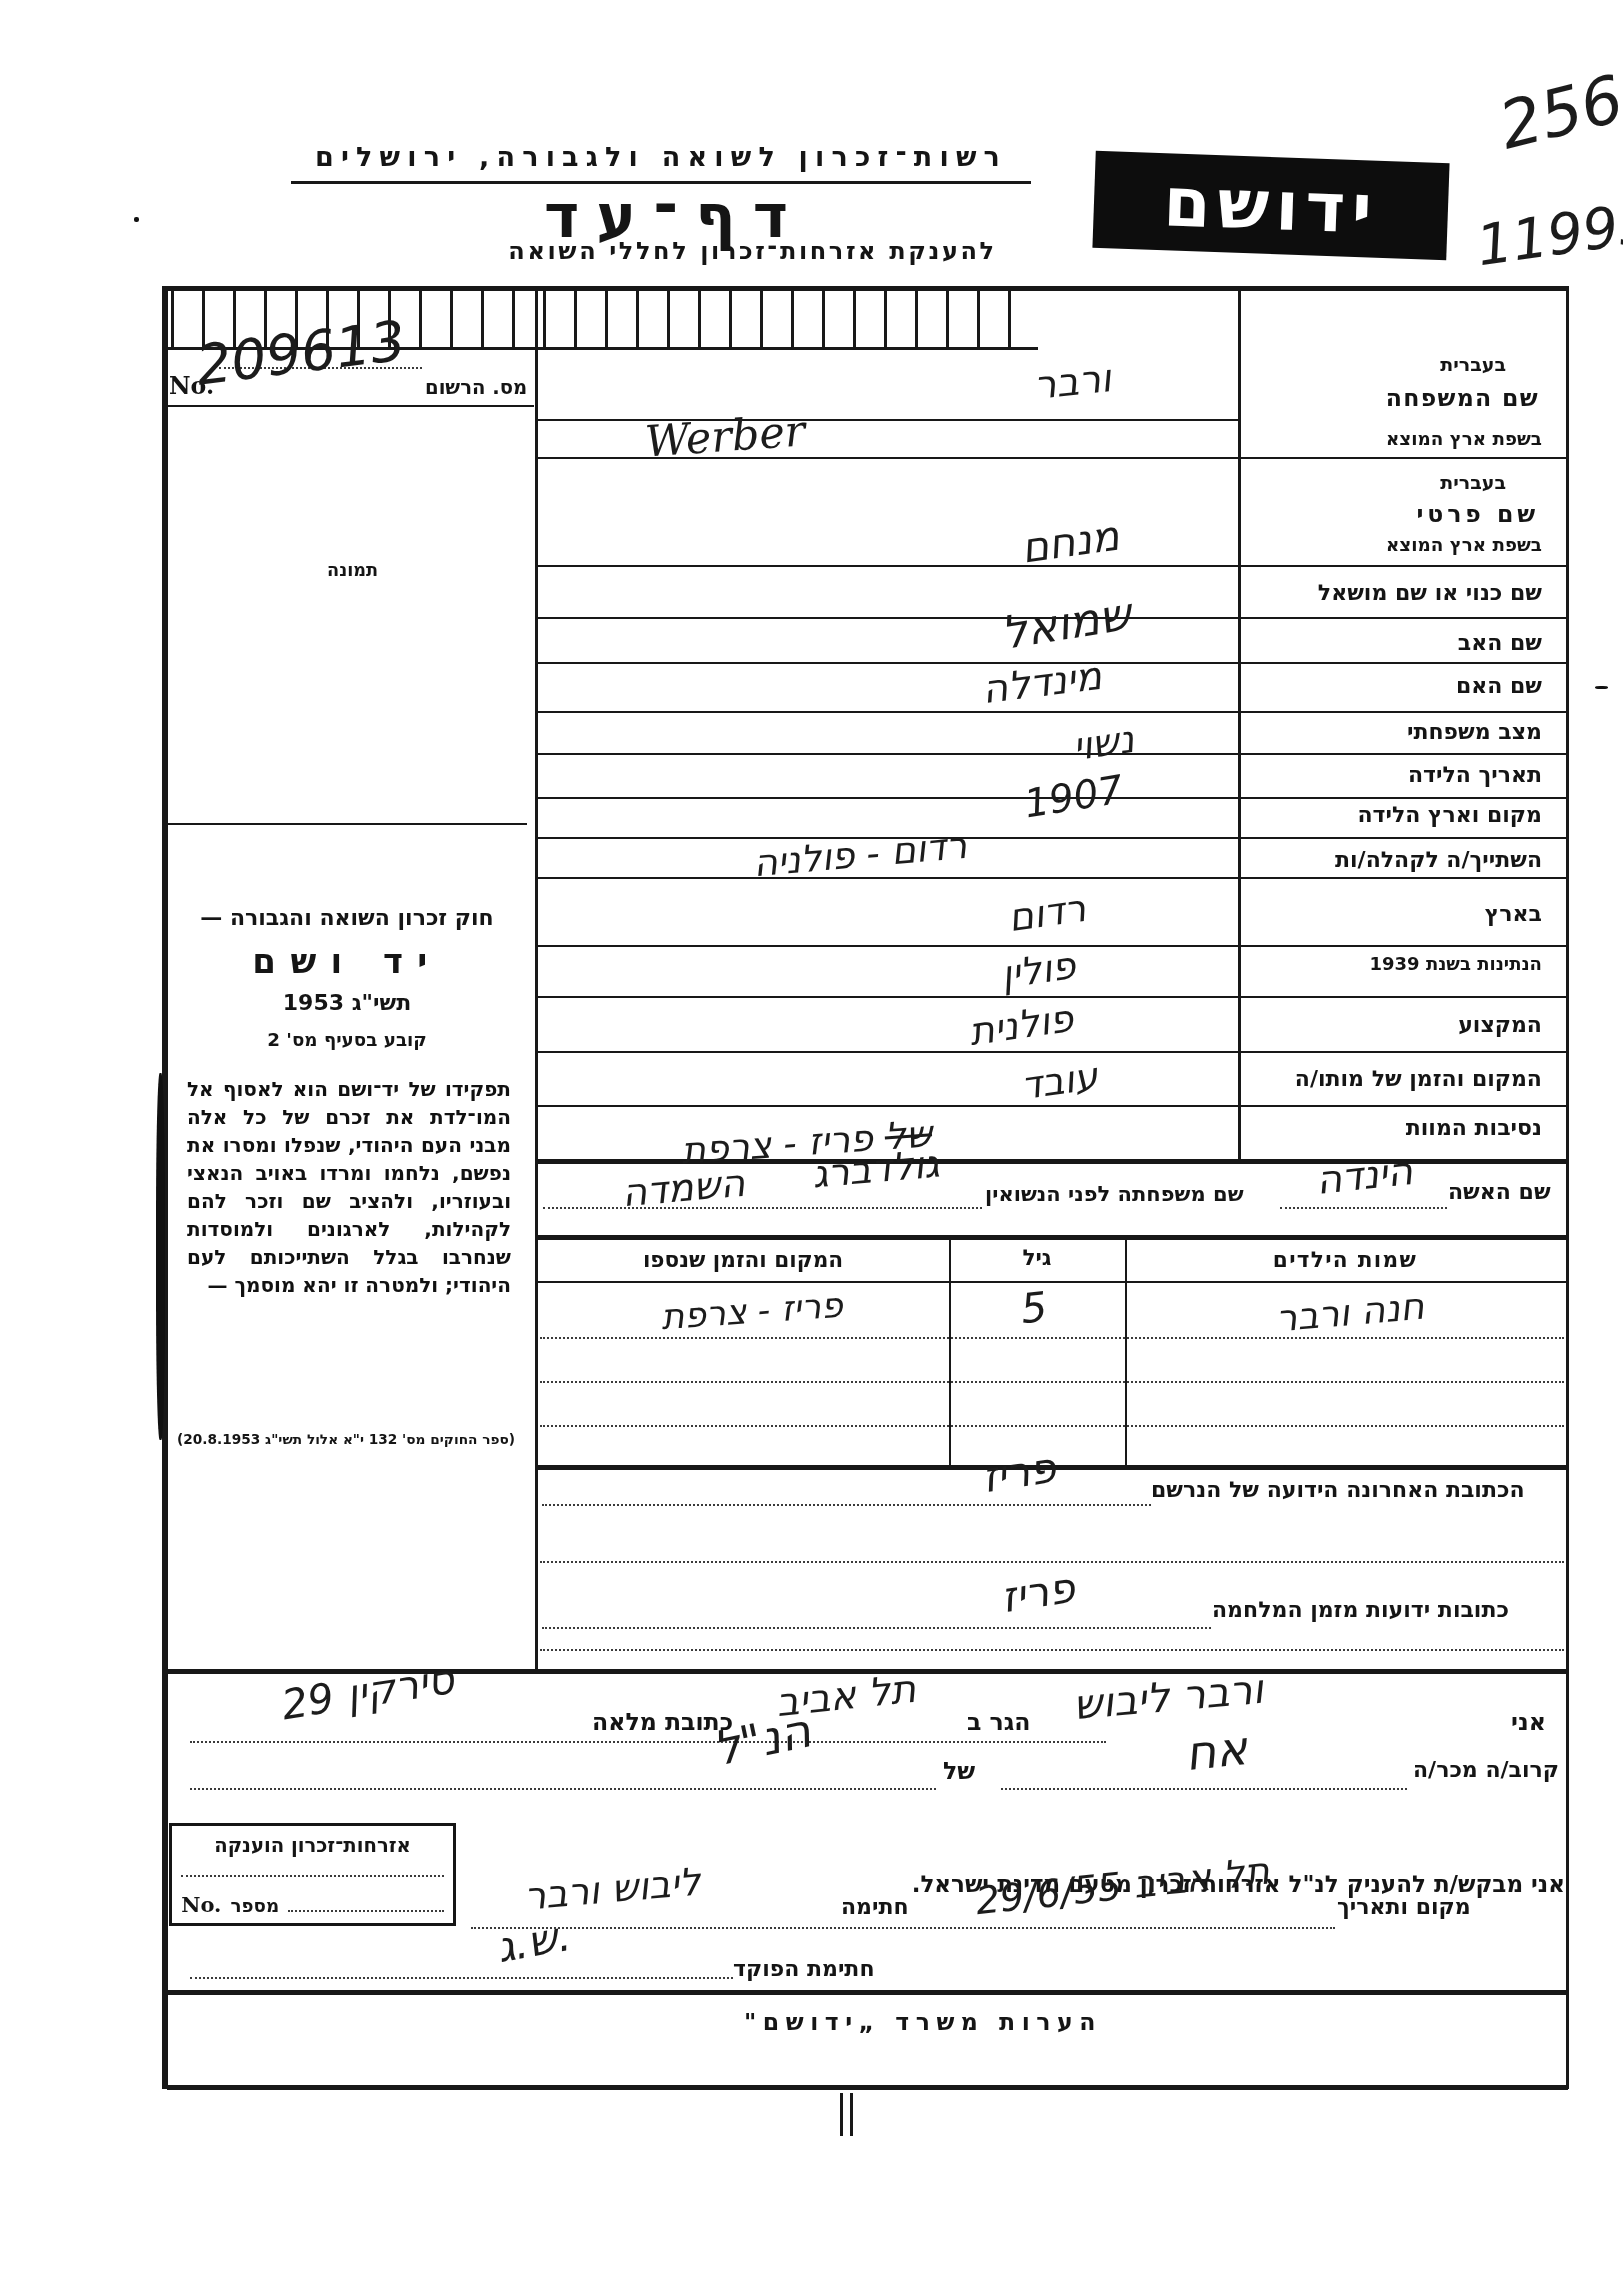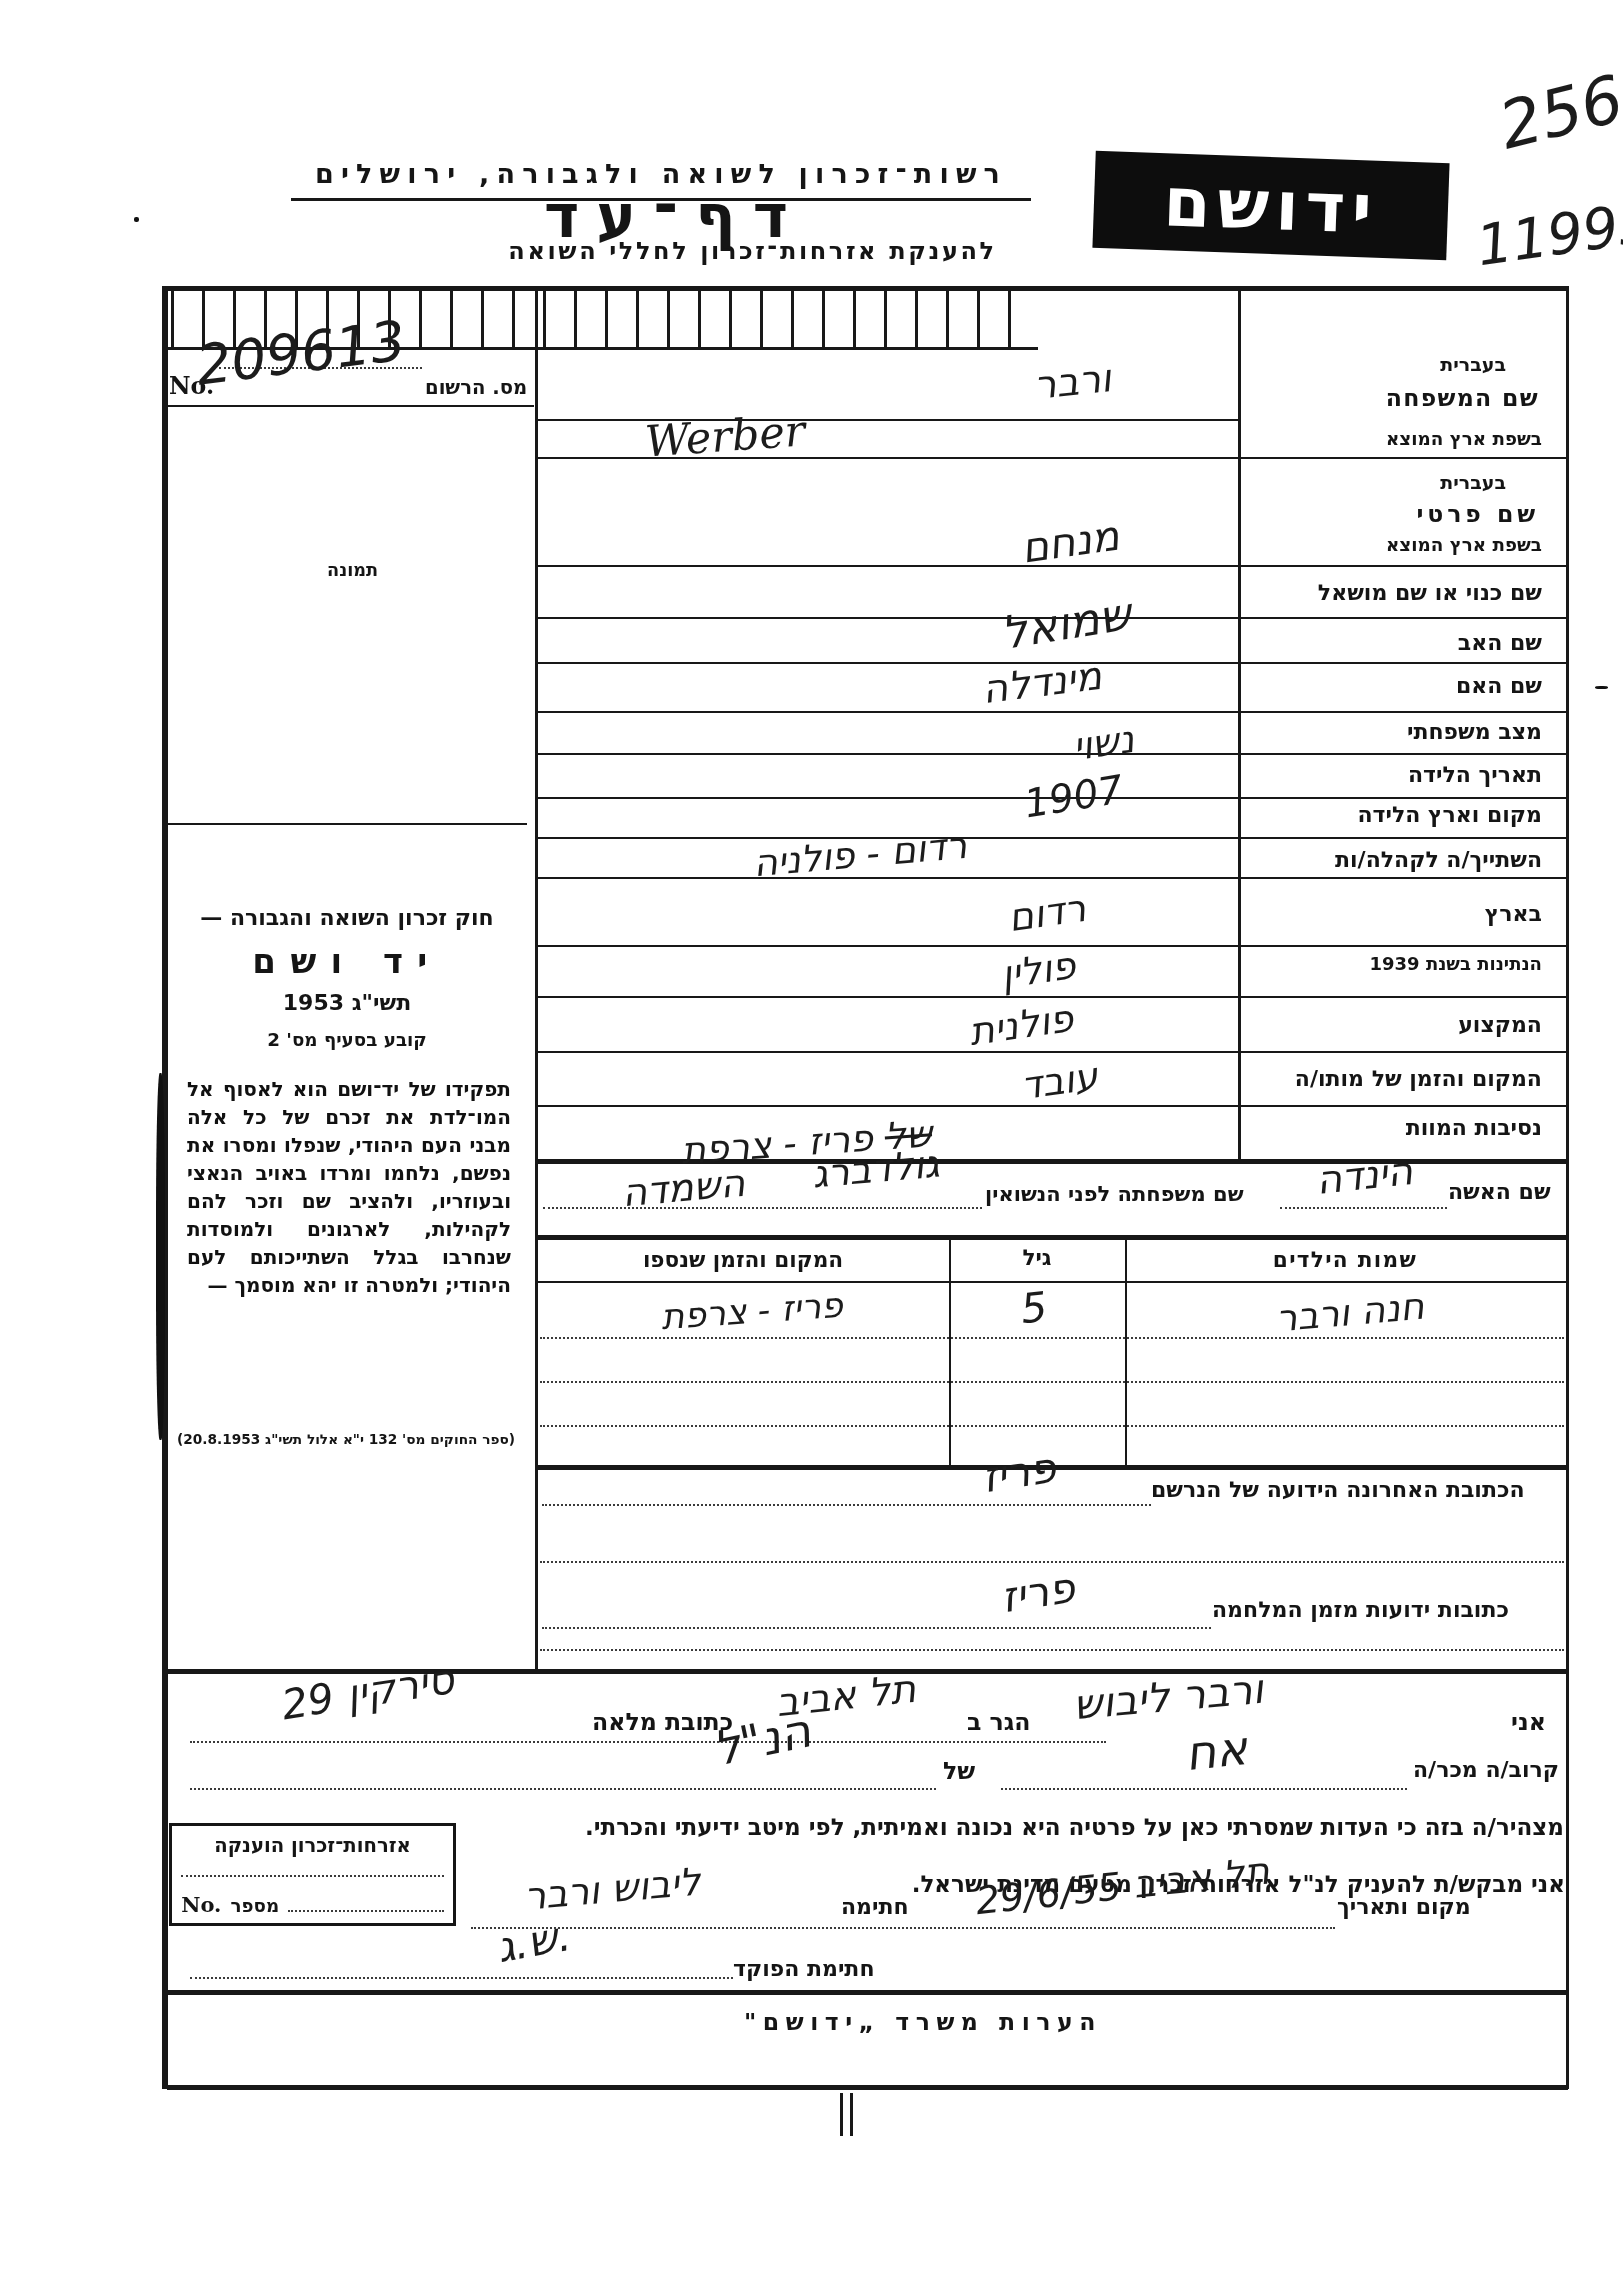--- a/index.html
+++ b/index.html
@@ -26,21 +26,21 @@
   .speck{position:absolute;background:#111;border-radius:40%;}
 </style>
 </head>
 <body>
 
 <div id="page">
 
   <div class="abs hw" style="left:1499px;top:72px;font-size:65px;transform:rotate(-14deg);">256/</div>
   <div class="abs hw" style="left:1476px;top:200px;font-size:56px;transform:rotate(-8deg);">11993.</div>
 
-  <div class="abs print rtl center" style="left:291px;top:158px;width:740px;font-size:27px;letter-spacing:7.2px;border-bottom:3.3px solid #181818;padding-bottom:9.2px;">רשות־זכרון לשואה ולגבורה, ירושלים</div>
+  <div class="abs print rtl center" style="left:291px;top:141px;width:740px;font-size:27px;letter-spacing:7.2px;border-bottom:3.3px solid #181818;padding-bottom:9.2px;">רשות־זכרון לשואה ולגבורה, ירושלים</div>
   <div class="abs print rtl center" style="left:511px;top:181px;width:327px;font-size:60px;letter-spacing:17px;">דף־עד</div>
   <div class="abs print rtl center" style="left:497px;top:237px;width:511px;font-size:24px;letter-spacing:2.6px;">להענקת אזרחות־זכרון לחללי השואה</div>
 
   <div class="abs logo" style="left:1094px;top:157px;width:354px;height:97px;font-size:68px;">
     <span>ידושם</span>
   </div>
 
   <div class="hline thick" style="left:167px;top:286px;width:1401px;"></div>
   <div class="vline thick" style="left:162px;top:286px;height:1803px;"></div>
   <div class="vline" style="left:1566px;top:286px;height:1803px;"></div>
@@ -165,21 +165,20 @@
   <div class="abs hw rtl" style="left:281px;top:1668px;font-size:41px;transform:rotate(-9deg);">סירקין 29</div>
   <div class="dotted" style="left:190px;top:1741px;width:916px;"></div>
 
   <div class="abs print rtl" style="left:1413px;top:1757px;font-size:22px;">קרוב/ה מכר/ה</div>
   <div class="abs hw" style="left:1185px;top:1723px;font-size:47px;transform:rotate(-6deg);">אח</div>
   <div class="abs print rtl" style="left:943px;top:1757px;font-size:23.6px;">של</div>
   <div class="abs hw" style="left:713px;top:1712px;font-size:47px;transform:rotate(-12deg);">הנ"ל</div>
   <div class="dotted" style="left:190px;top:1788px;width:746px;"></div>
   <div class="dotted" style="left:1001px;top:1788px;width:406px;"></div>
 
-  <div class="abs print rtl right" style="left:563px;top:1814px;width:1001px;font-size:23px;">מצהיר/ה בזה כי העדות שמסרתי כאן על פרטיה היא נכונה ואמיתית, לפי מיטב ידיעתי והכרתי.</div>
   <div class="abs print rtl right" style="left:871px;top:1871px;width:694px;font-size:23px;">אני מבקש/ת להעניק לנ"ל אזרחות־זכרון מטעם מדינת ישראל.</div>
 
   <div class="abs print rtl" style="left:1337px;top:1894px;font-size:22px;">מקום ותאריך</div>
   <div class="abs hw rtl" style="left:975px;top:1864px;font-size:38px;transform:rotate(-6deg);">תל אביב 29/6/55</div>
   <div class="abs print rtl" style="left:841px;top:1894px;font-size:22px;">חתימה</div>
   <div class="abs hw rtl" style="left:524px;top:1867px;font-size:38px;transform:rotate(-5deg);">ליבוש ורבר</div>
   <div class="dotted" style="left:471px;top:1927px;width:864px;"></div>
 
   <div class="abs print rtl" style="left:733px;top:1956px;font-size:22px;">חתימת הפוקד</div>
   <div class="abs hw" style="left:497px;top:1917px;font-size:42px;transform:rotate(-10deg);">ש.ג.</div>

